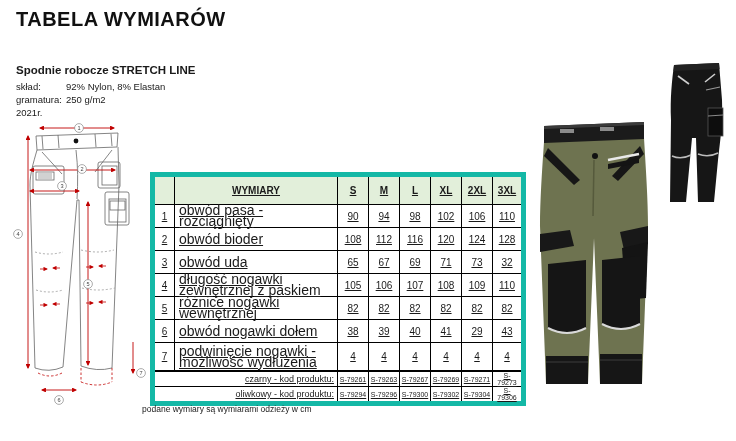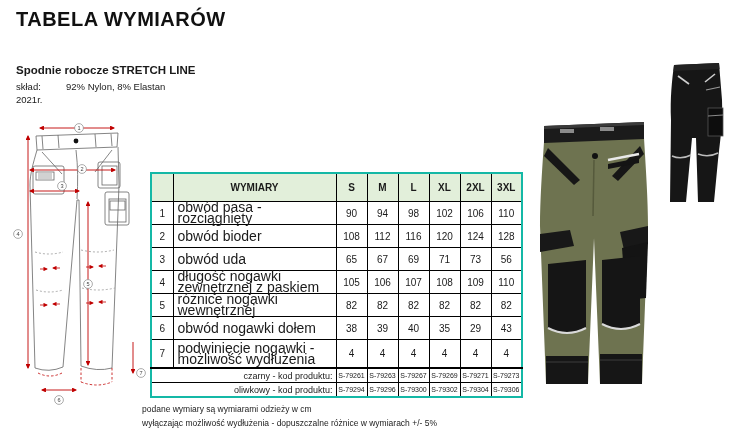--- a/index.html
+++ b/index.html
@@ -14,21 +14,21 @@
   .product-block{position:absolute;left:16px;top:64px;}
   .product-name{font-size:11.5px;font-weight:bold;margin-bottom:4px;}
   .info-row{display:flex;font-size:9.5px;line-height:13px;}
   .info-label{width:50px;}
   .diagram{position:absolute;left:2px;top:122px;}
   .size-table{
     position:absolute;left:150px;top:172px;border-collapse:collapse;
     table-layout:fixed;font-size:10px;
   }
   .size-table,‌.size-table *{box-sizing:border-box;}
-  .size-table{border:2px solid #14b8a6;}
+  .size-table{border:5px solid #14b8a6;text-decoration:underline;}
   .size-table th,.size-table td{border:1px solid #000;padding:0 2px;}
   .size-table thead th{
     background:#e2efda;font-weight:bold;height:27px;text-align:center;font-size:10px;
   }
   .col-num{width:22px;} .col-name{width:163px;} .col-size{width:31px;}
   .size-table tbody td{height:22px;text-align:center;}
   .size-table td.name{text-align:left;padding-left:4px;font-size:14px;line-height:11px;}
   .size-table tr.tall td{height:27px;}
   .size-table tr.code td{height:13px;font-size:7px;padding:0 1px;}
   .size-table tr.code td.code-label{font-size:9px;text-align:right;padding-right:3px;}
@@ -42,20 +42,24 @@
 </head>
 <body>
 
 <div class="page-title">TABELA WYMIARÓW</div>
 
 <div class="product-block">
   <div class="product-name">Spodnie robocze STRETCH LINE</div>
   <div class="info-row">
     <span class="info-label">skład:</span>
     <span>92% Nylon, 8% Elastan</span>
+  </div>
+  <div class="info-row">
+    <span class="info-label">gramatura:</span>
+    <span>250 g/m2</span>
   </div>
   <div class="info-row">
     <span>2021r.</span>
   </div>
 </div>
 
 <svg class="diagram" width="148" height="292" viewBox="0 0 148 292">
   <defs>
     <marker id="ar" viewBox="0 0 10 10" refX="8" refY="5" markerWidth="5.5" markerHeight="5.5" orient="auto-start-reverse">
       <path d="M0,0 L10,5 L0,10 z" fill="#c00000"></path>
@@ -189,21 +193,21 @@
       <td>128</td>
     </tr>
     <tr>
       <td>3</td>
       <td class="name">obwód uda</td>
       <td>65</td>
       <td>67</td>
       <td>69</td>
       <td>71</td>
       <td>73</td>
-      <td>56</td>
+      <td>32</td>
     </tr>
     <tr>
       <td>4</td>
       <td class="name">długość nogawki zewnętrznej z paskiem</td>
       <td>105</td>
       <td>106</td>
       <td>107</td>
       <td>108</td>
       <td>109</td>
       <td>110</td>
@@ -217,21 +221,21 @@
       <td>82</td>
       <td>82</td>
       <td>82</td>
     </tr>
     <tr>
       <td>6</td>
       <td class="name">obwód nogawki dołem</td>
       <td>38</td>
       <td>39</td>
       <td>40</td>
-      <td>35</td>
+      <td>41</td>
       <td>29</td>
       <td>43</td>
     </tr>
     <tr class="tall">
       <td>7</td>
       <td class="name">podwinięcie nogawki - możliwość wydłużenia</td>
       <td>4</td>
       <td>4</td>
       <td>4</td>
       <td>4</td>
@@ -254,21 +258,20 @@
       <td>S-79300</td>
       <td>S-79302</td>
       <td>S-79304</td>
       <td>S-79306</td>
     </tr>
   </tbody>
 </table>
 
 <div class="notes">
   <div>podane wymiary są wymiarami odzieży w cm</div>
-  <div>wyłączając możliwość wydłużenia - dopuszczalne różnice w wymiarach +/- 5%</div>
 </div>
 
 <svg class="photo photo-olive" width="112" height="273" viewBox="0 0 112 273">
   <g>
 
     <path fill="#6e7350" d="M6,26 L106,22 C108,55 110,85 110,110 L104,268 L62,268 L56,122 L50,268 L8,268 L2,110 C2,85 4,55 6,26 Z"></path>
 
     <path fill="#1b1b1b" d="M6,10 L106,6 L106,23 L6,27 Z"></path>
     <path fill="#3a3a3a" d="M6,10 L106,6 L106,9 L6,13 Z"></path>
     <rect x="22" y="13" width="14" height="4" fill="#8b8b8b"></rect>

